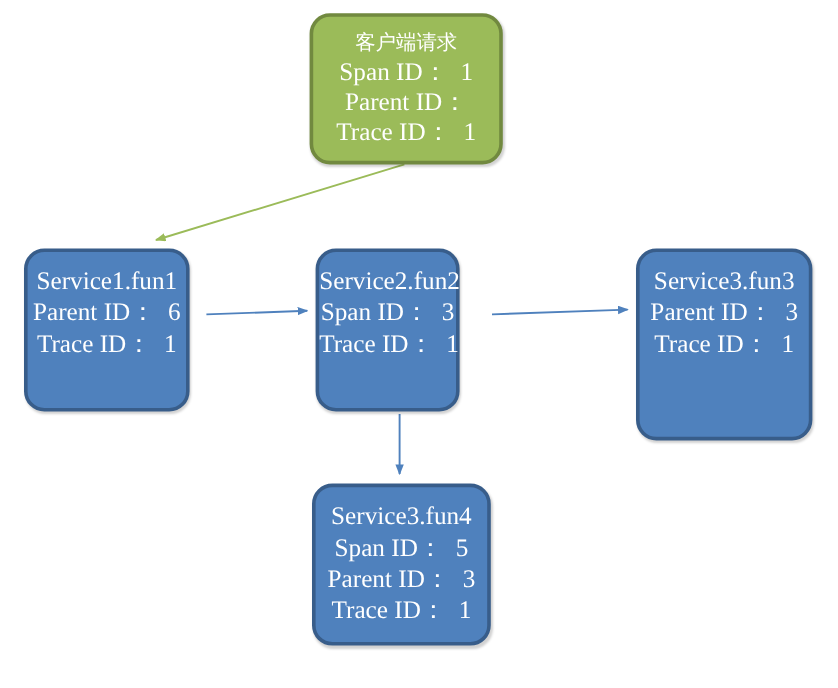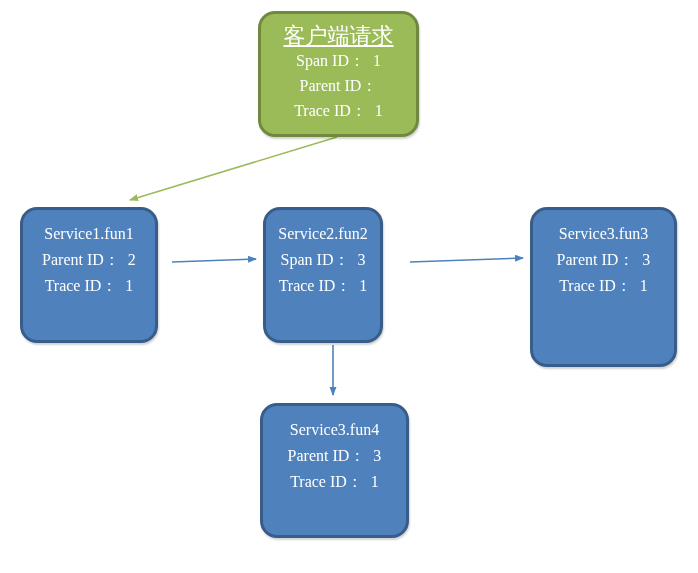--- a/index.html
+++ b/index.html
@@ -39,25 +39,25 @@
   .node.green {
     background: var(--green-fill);
     border: 3px solid var(--green-border);
   }
   .node.blue {
     background: var(--blue-fill);
     border: 3px solid var(--blue-border);
   }
   .node .title, .node .line {
     display: block;
-    font-size: 16px;
+    font-size: 21px;
     line-height: 26px;
     white-space: pre;
   }
-  .node.green .title { font-size: 22px; text-decoration: underline; }
+  .node.green .title { font-size: 17px; }
   .node .title { margin-top: 11px; }
   
   #node-client   { left: 258px; top: 11px;  width: 161px; height: 126px; }
   #node-client .title { margin-top: 9px; }
   #node-client .title, #node-client .line { line-height: 25px; }
   #node-s1 { left: 20px;  top: 207px; width: 138px; height: 136px; }
   #node-s2 { left: 263px; top: 207px; width: 120px; height: 136px; }
   #node-s3 { left: 530px; top: 207px; width: 147px; height: 160px; }
   #node-s4 { left: 260px; top: 403px; width: 149px; height: 135px; }
   .arrow-green { stroke: var(--green-arrow); stroke-width: 1.6; }
@@ -87,35 +87,36 @@
 
   <div id="node-client" class="node green">
     <span class="title">客户端请求</span>
     <span class="line">Span ID：  1</span>
     <span class="line">Parent ID：</span>
     <span class="line">Trace ID：  1</span>
   </div>
 
   <div id="node-s1" class="node blue">
     <span class="title">Service1.fun1</span>
-    <span class="line">Parent ID：  2</span>
+    <span class="line">Parent ID：  6</span>
     <span class="line">Trace ID：  1</span>
   </div>
 
   <div id="node-s2" class="node blue">
     <span class="title">Service2.fun2</span>
     <span class="line">Span ID：  3</span>
     <span class="line">Trace ID：  1</span>
   </div>
 
   <div id="node-s3" class="node blue">
     <span class="title">Service3.fun3</span>
     <span class="line">Parent ID：  3</span>
     <span class="line">Trace ID：  1</span>
   </div>
 
   <div id="node-s4" class="node blue">
     <span class="title">Service3.fun4</span>
+    <span class="line">Span ID：  5</span>
     <span class="line">Parent ID：  3</span>
     <span class="line">Trace ID：  1</span>
   </div>
 
 </div>
 
 </body></html>

